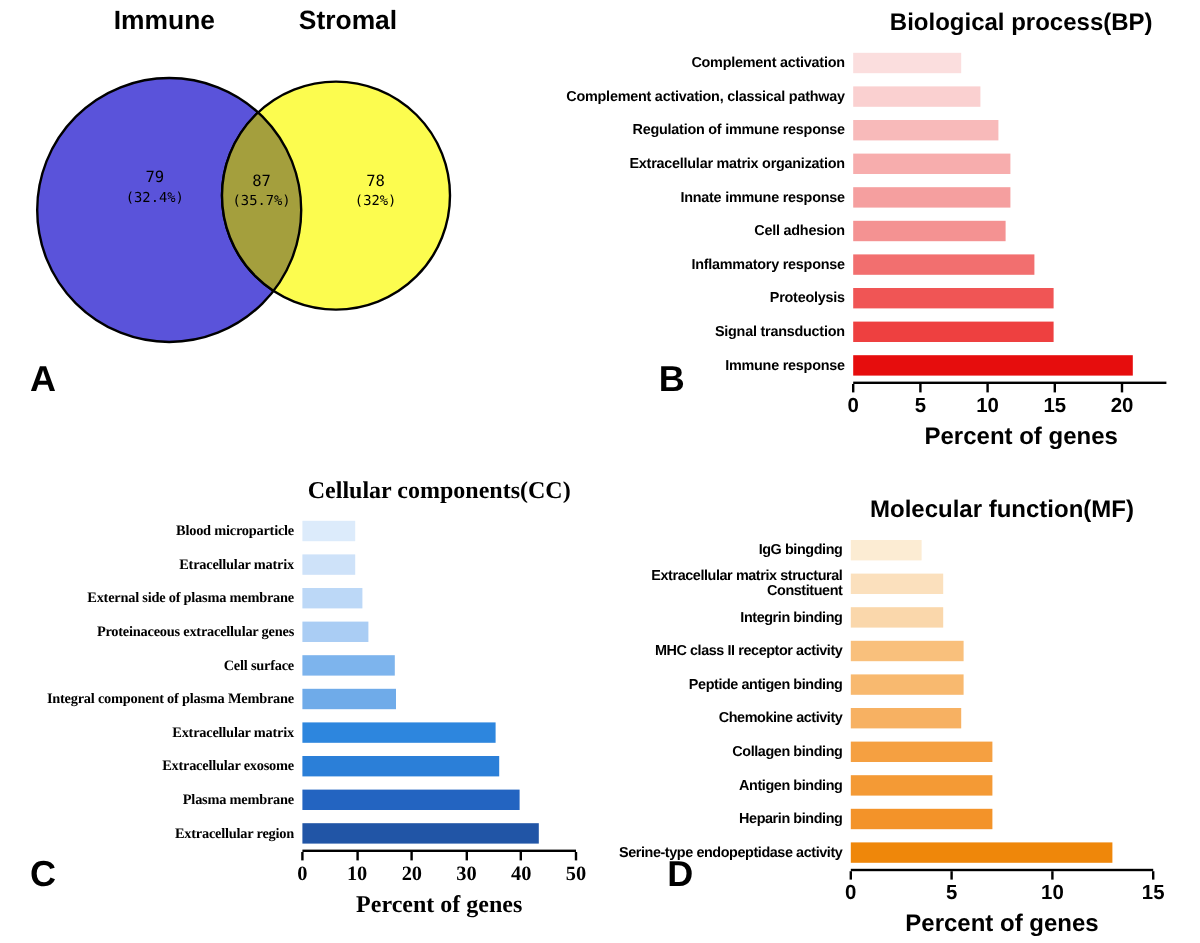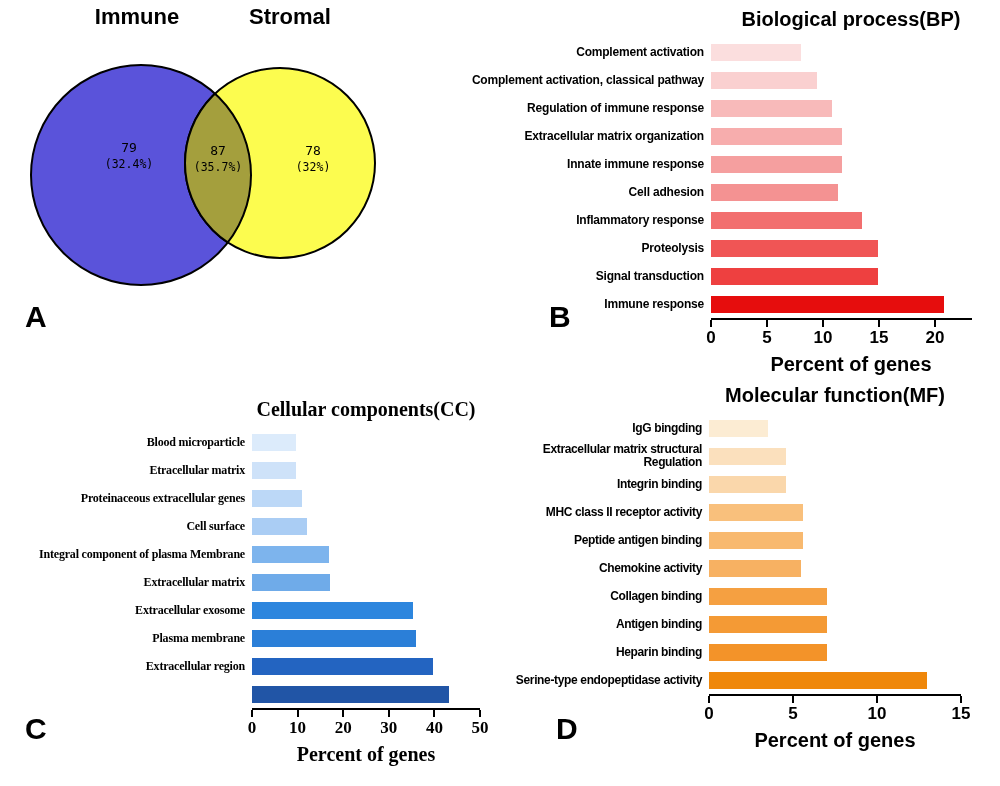--- a/index.html
+++ b/index.html
@@ -11,21 +11,21 @@
     font-family: "Liberation Sans", sans-serif;
     color: #000;
     overflow: hidden;
   }
 
   
   .panel { position: absolute; }
   .panel-a { left: 0;    top: 0;     width: 430px; height: 350px; }
   .panel-b { left: 433px; top: 8px;  width: 565px; }
   .panel-c { left: 4px;   top: 398px; width: 492px; }
-  .panel-d { left: 497px; top: 384px; width: 480px; }
+  .panel-d { left: 497px; top: 414px; width: 480px; }
 
   .panel-letter {
     position: absolute;
     font-size: 30px;
     font-weight: bold;
   }
   .letter-a { left: 25px;  top: 300px; }
   .letter-b { left: 549px; top: 300px; }
   .letter-c { left: 25px;  top: 712px; }
   .letter-d { left: 556px; top: 712px; }
@@ -204,20 +204,21 @@
         </div>
       </div>
     <div class="xlabel">Percent of genes</div>
   </div>
 
   <div class="panel panel-c barchart chart-c">
     <div class="chart-title">Cellular components(CC)</div>
     <div class="labels">
         <div class="label-row">Blood microparticle</div>
         <div class="label-row">Etracellular matrix</div>
+        <div class="label-row">External side of plasma membrane</div>
         <div class="label-row">Proteinaceous extracellular genes</div>
         <div class="label-row">Cell surface</div>
         <div class="label-row">Integral component of plasma Membrane</div>
         <div class="label-row">Extracellular matrix</div>
         <div class="label-row">Extracellular exosome</div>
         <div class="label-row">Plasma membrane</div>
         <div class="label-row">Extracellular region</div>
       </div>
     <div class="bars">
         <div class="bar-row">
@@ -277,21 +278,21 @@
           <div class="tick-label">50</div>
         </div>
       </div>
     <div class="xlabel">Percent of genes</div>
   </div>
 
   <div class="panel panel-d barchart chart-d">
     <div class="chart-title">Molecular function(MF)</div>
     <div class="labels">
         <div class="label-row">IgG bingding</div>
-        <div class="label-row">Extracellular matrix structural Regulation</div>
+        <div class="label-row">Extracellular matrix structural Constituent</div>
         <div class="label-row">Integrin binding</div>
         <div class="label-row">MHC class II receptor activity</div>
         <div class="label-row">Peptide antigen binding</div>
         <div class="label-row">Chemokine activity</div>
         <div class="label-row">Collagen binding</div>
         <div class="label-row">Antigen binding</div>
         <div class="label-row">Heparin binding</div>
         <div class="label-row">Serine-type endopeptidase activity</div>
       </div>
     <div class="bars">

